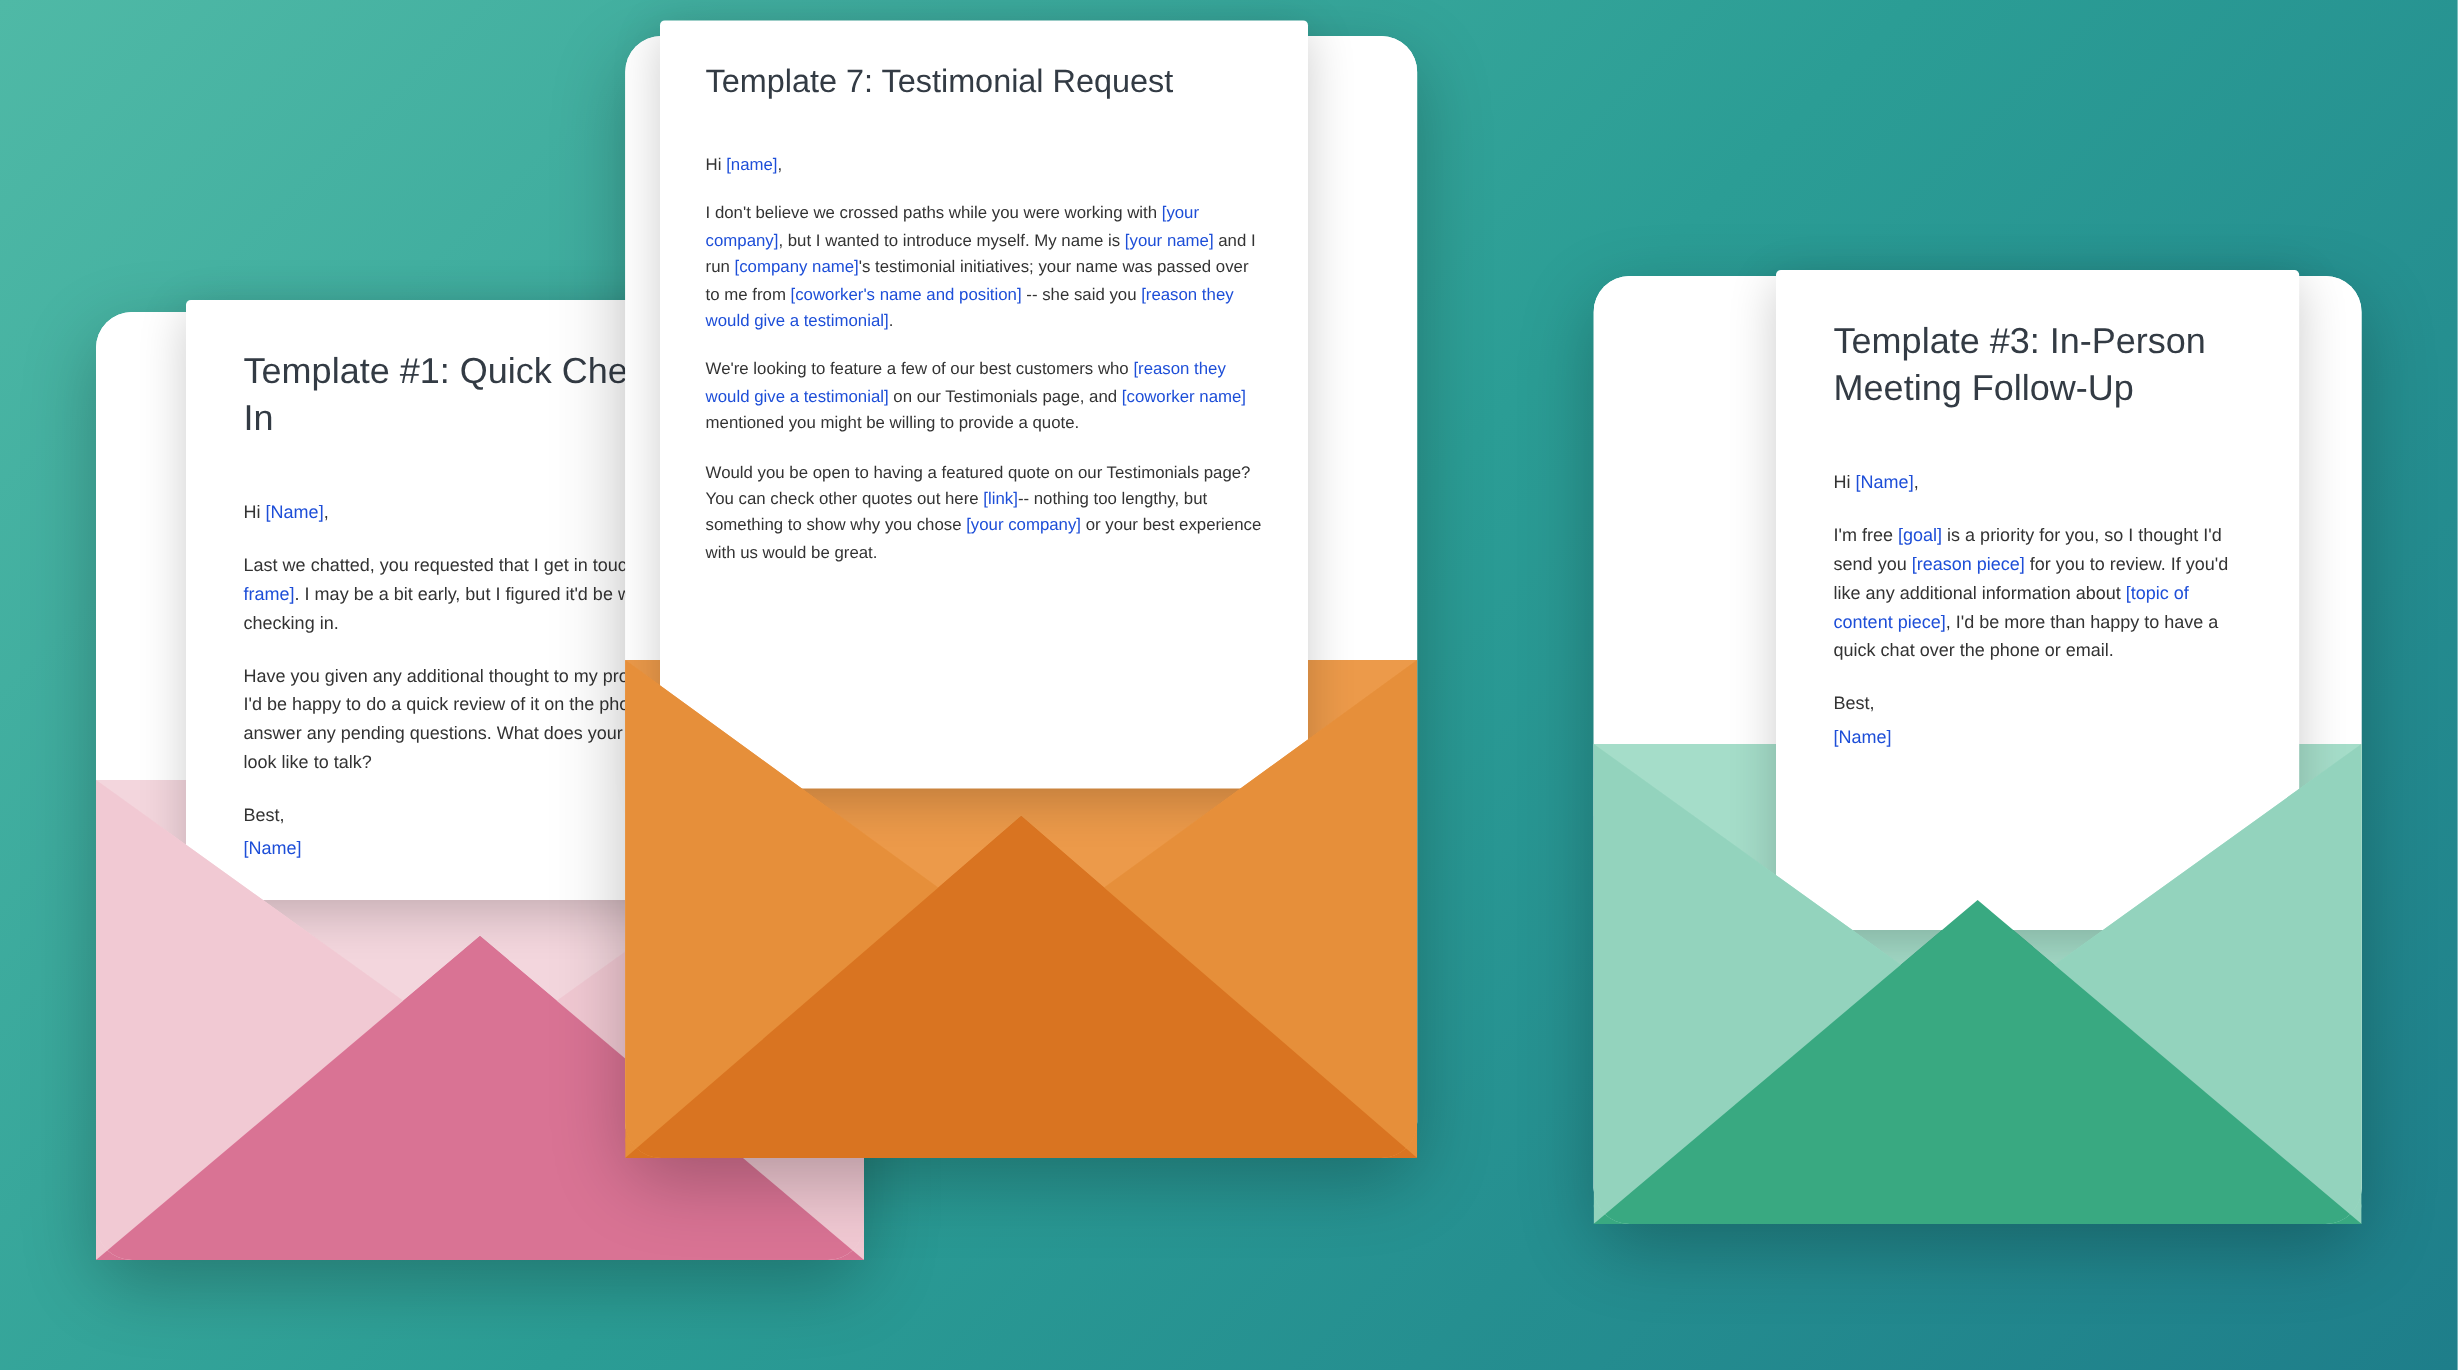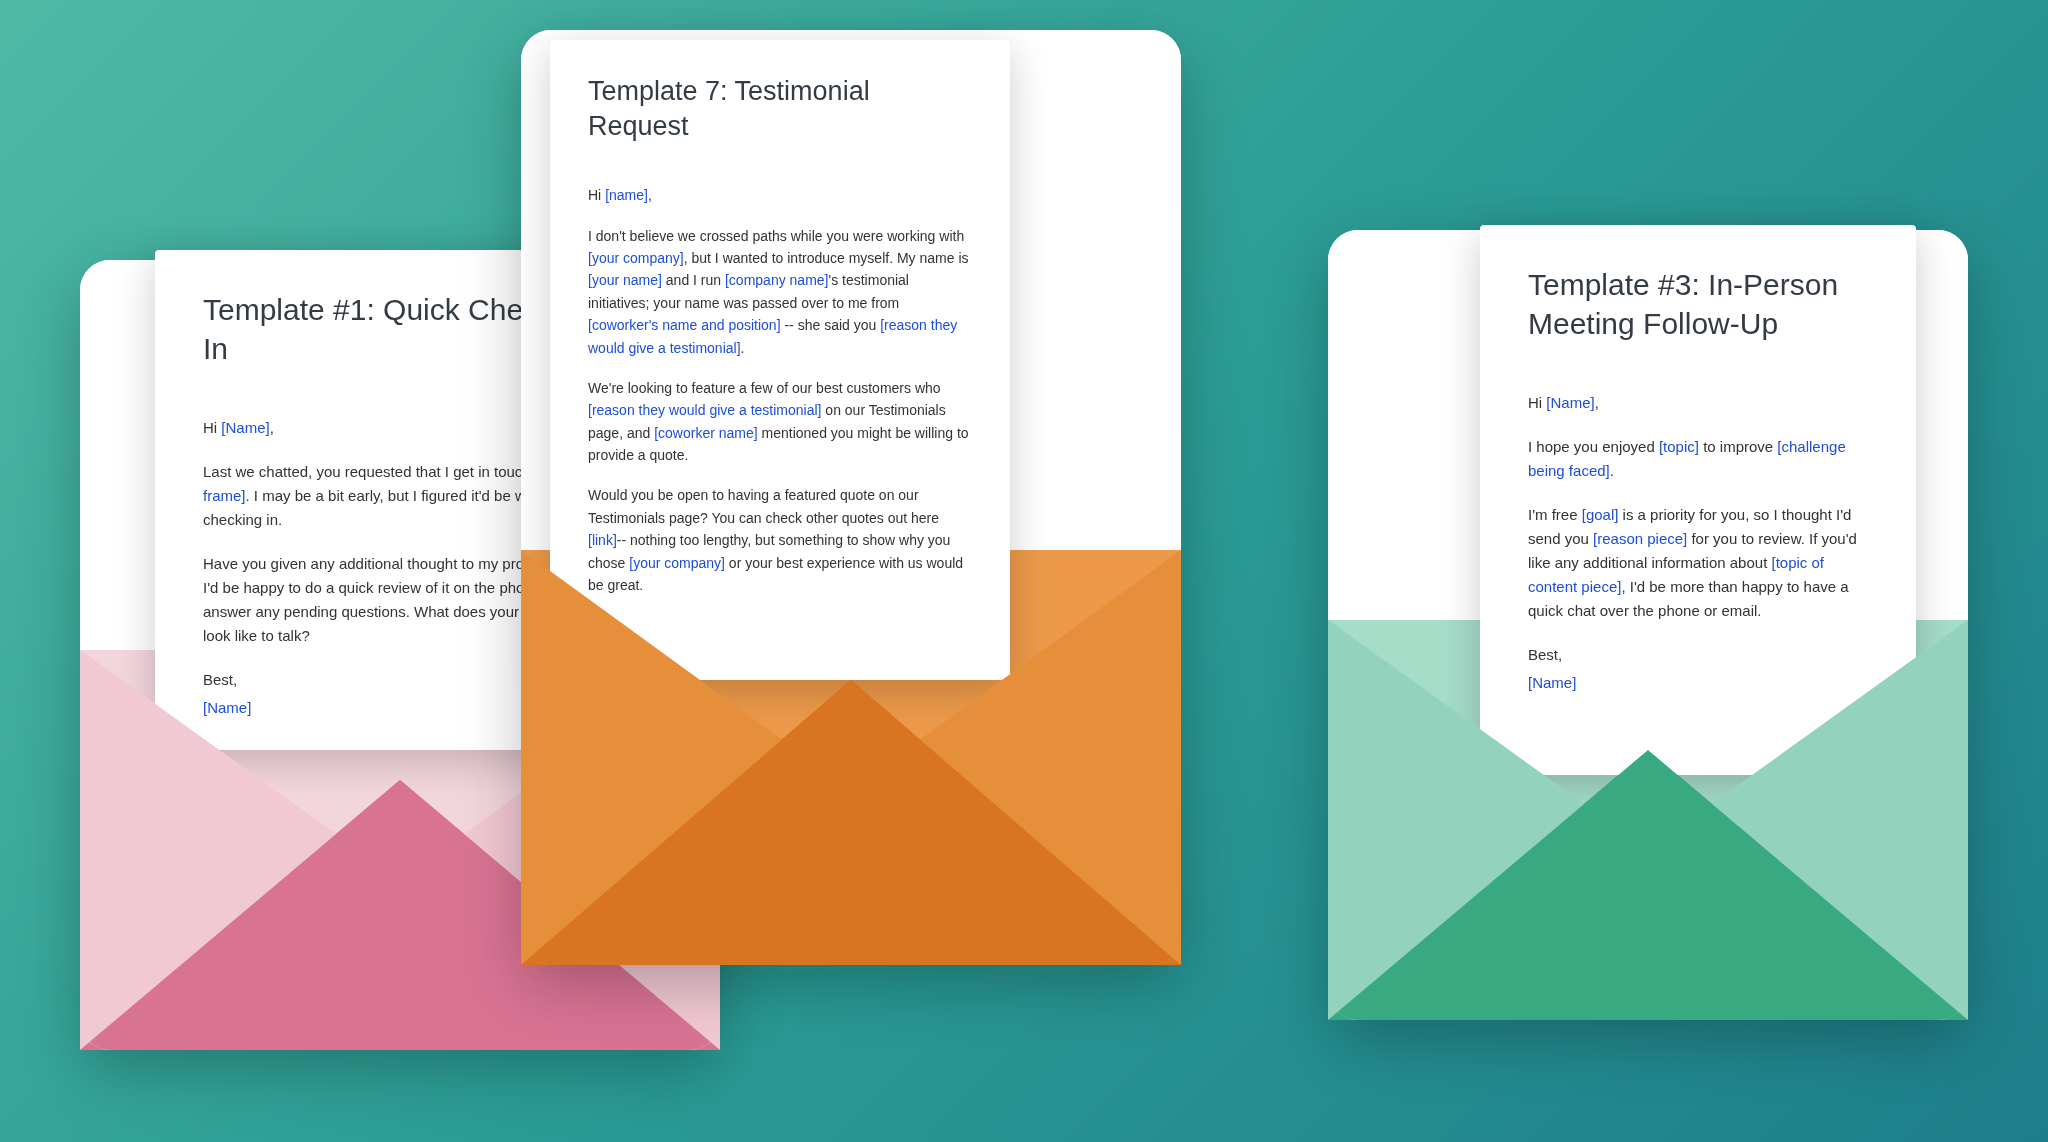--- a/index.html
+++ b/index.html
@@ -45,21 +45,21 @@
   .doc.left { left: 155px; top: 250px; width: 478px; height: 500px; }
   .doc.left h2 { font-size: 30px; }
 
   
   .card.right { right: 80px; top: 230px; width: 640px; height: 790px; }
   .doc.right { right: 132px; top: 225px; width: 436px; height: 550px; }
   .doc.right h2 { font-size: 30px; }
 
   
   .card.center { left: 521px; top: 30px; width: 660px; height: 935px; z-index: 10; }
-  .doc.center { left: 550px; top: 40px; width: 460px; height: 640px; z-index: 11; padding: 34px 38px; }
+  .doc.center { left: 550px; top: 17px; width: 540px; height: 640px; z-index: 11; padding: 34px 38px; }
   .doc.center h2 { font-size: 27px; margin-bottom: 40px; }
   .doc.center p { font-size: 14px; margin-bottom: 18px; }
 
   
   svg.env { display:block; }
 </style>
 </head>
 <body>
 
 <div class="card left">
@@ -100,23 +100,20 @@
     <polygon points="640,390 320,620 640,790" fill="#93d3bd"></polygon>
     <rect x="0" y="760" width="640" height="30" rx="30" fill="#93d3bd"></rect>
     <polygon points="0,790 320,520 640,790" fill="#39a981"></polygon>
   </svg>
 </div>
 
 <div class="doc right">
   <h2>Template #3: In-Person Meeting Follow-Up</h2>
   <p>
     <span>Hi </span><span class="ph">[Name]</span><span>,</span>
-  </p>
-  <p>
-    <span>I hope you enjoyed </span><span class="ph">[topic]</span><span> to improve </span><span class="ph">[challenge being faced]</span><span>.</span>
   </p>
   <p>
     <span>I'm free </span><span class="ph">[goal]</span><span> is a priority for you, so I thought I'd send you </span><span class="ph">[reason piece]</span><span> for you to review. If you'd like any additional information about </span><span class="ph">[topic of content piece]</span><span>, I'd be more than happy to have a quick chat over the phone or email.</span>
   </p>
   <p style="margin-bottom:4px;">Best,</p>
   <p><span class="ph">[Name]</span></p>
 </div>
 
 <div class="card center">
   <svg class="env" viewBox="0 0 660 935" width="660" height="935">

